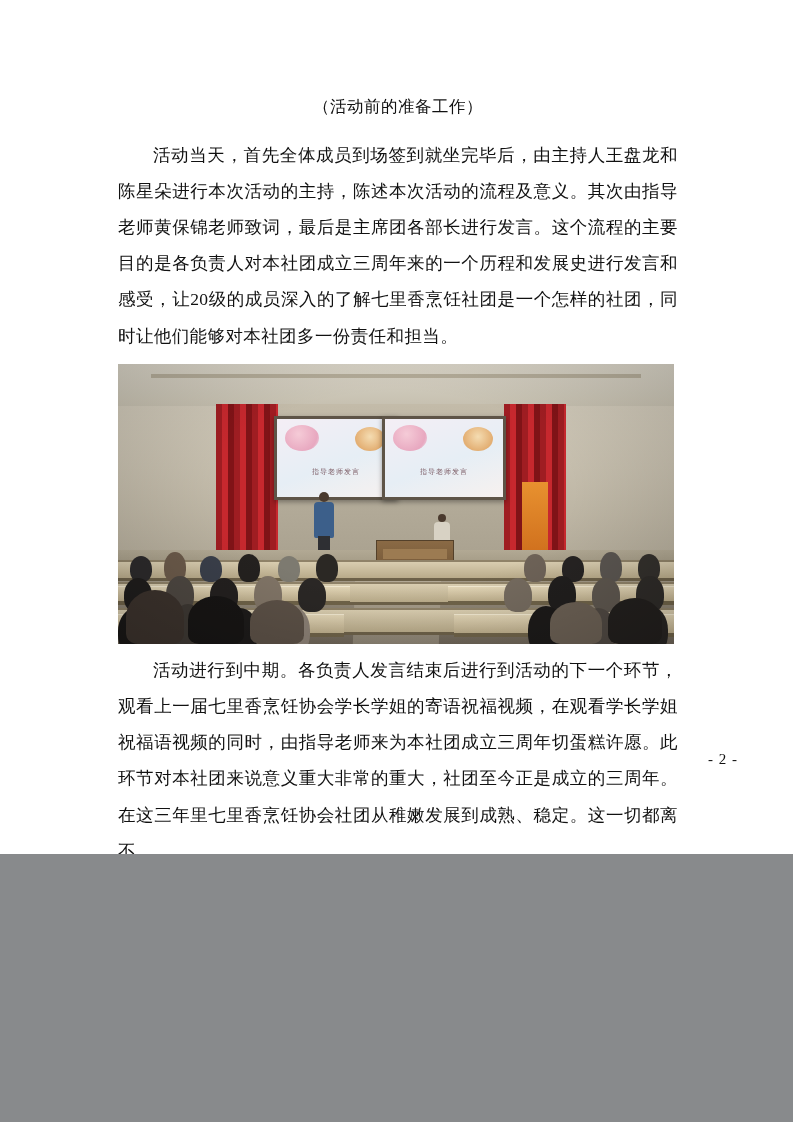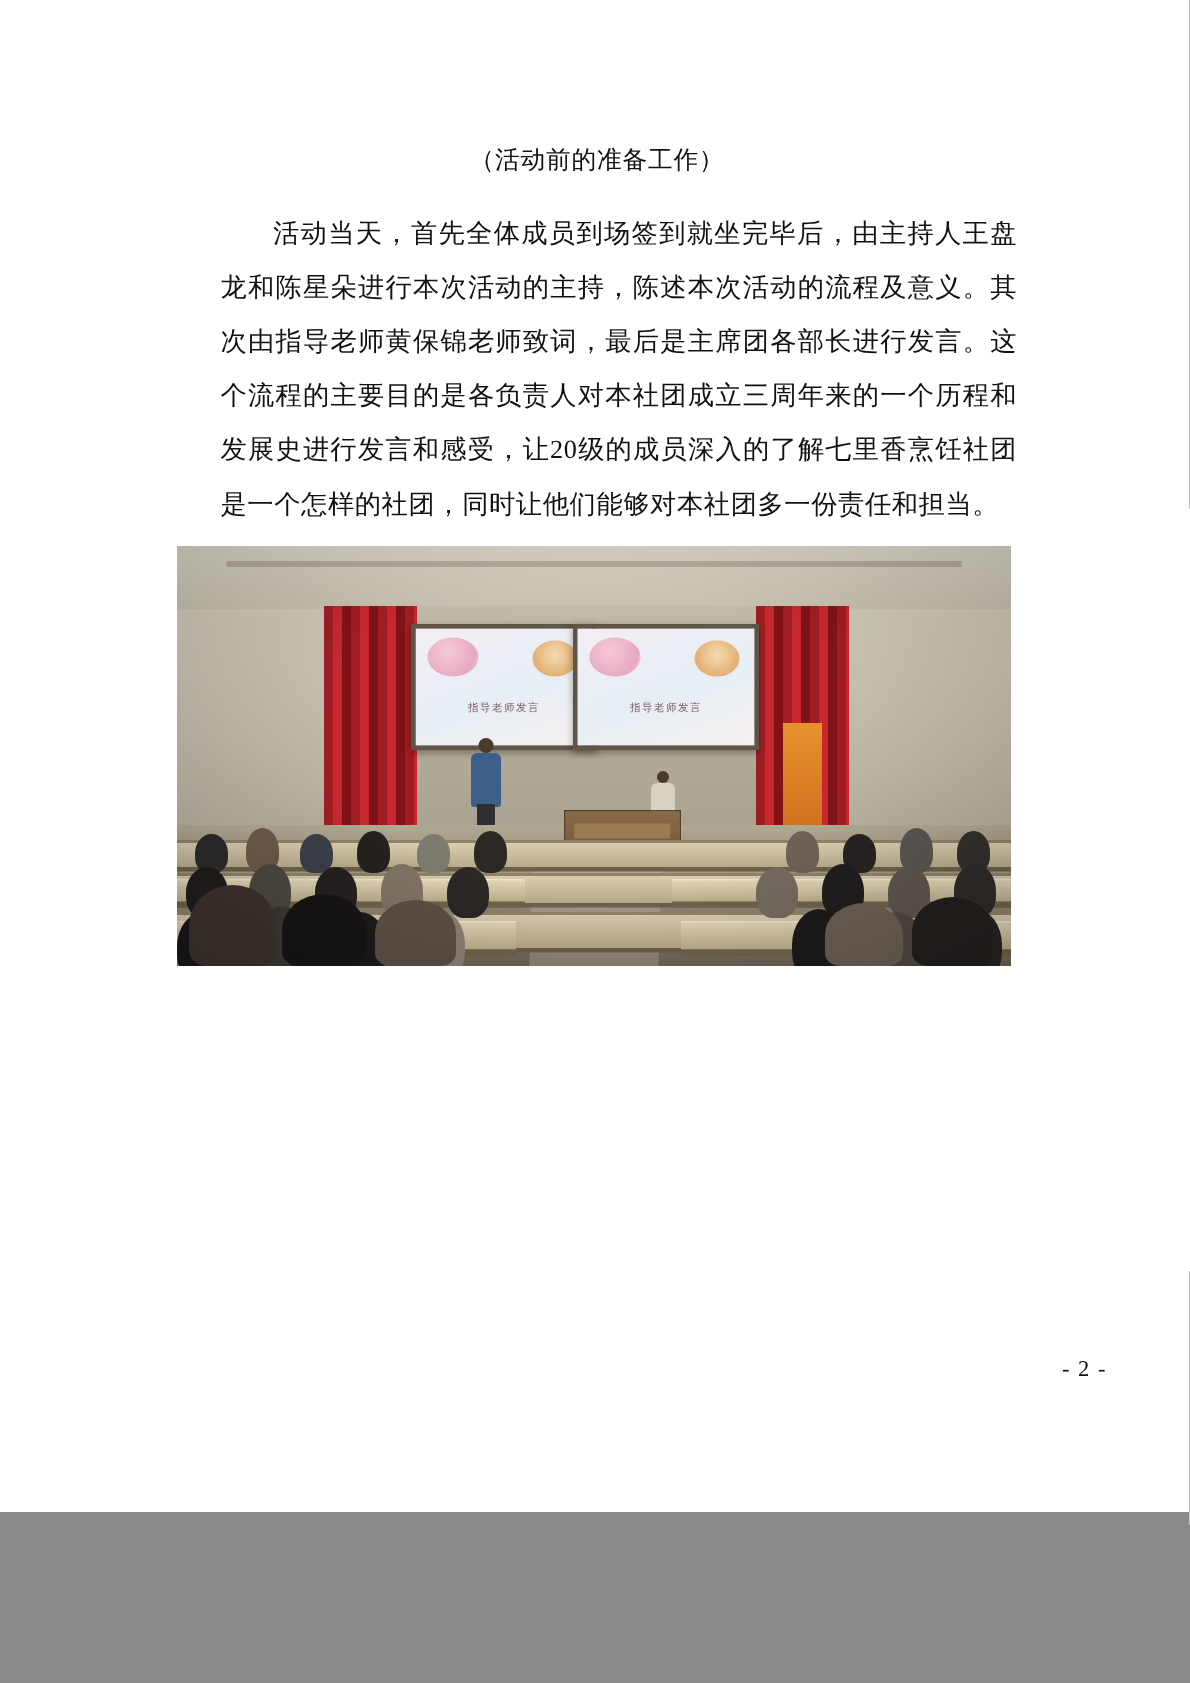--- a/index.html
+++ b/index.html
@@ -6,21 +6,21 @@
     margin: 0;
     padding: 0;
     background: #888a8c;
   }
   body {
     font-family: "Liberation Serif", "DejaVu Serif", serif;
   }
   .page {
     position: relative;
     width: 793px;
-    height: 1008px;
+    height: 854px;
     background: #ffffff;
     margin: 0 auto;
     box-sizing: border-box;
     overflow: hidden;
   }
   .content {
     position: absolute;
     left: 118px;
     top: 92px;
     width: 560px;
@@ -34,21 +34,21 @@
   }
   .para {
     font-size: 17.5px;
     line-height: 2.07;
     color: #111;
     text-align: justify;
     text-justify: inter-ideograph;
     text-indent: 2em;
     letter-spacing: 0.4px;
   }
-  .para-1 { margin-top: 14px; margin-left: 29px; }
+  .para-1 { margin-top: 14px; }
   .photo-wrap {
     margin-top: 10px;
     width: 556px;
     height: 280px;
     overflow: hidden;
     position: relative;
     background: #4a4236;
   }
   .caption-2 { margin-top: 8px; }
   .para-2 { margin-top: 8px; }
@@ -260,16 +260,17 @@
         <div class="personblob" style="left:70px;top:232px;width:56px;height:48px;background:#171514;border-radius:50% 50% 20% 20%;"></div>
         <div class="personblob" style="left:132px;top:236px;width:54px;height:44px;background:#5b5046;border-radius:50% 50% 20% 20%;"></div>
         <div class="personblob" style="right:12px;top:234px;width:54px;height:46px;background:#221f1d;border-radius:50% 50% 20% 20%;"></div>
         <div class="personblob" style="right:72px;top:238px;width:52px;height:42px;background:#6a5f53;border-radius:50% 50% 20% 20%;"></div>
 
         <div class="photo-vignette"></div>
       </div>
     </div>
 
 
+    <div class="para para-2">活动进行到中期。各负责人发言结束后进行到活动的下一个环节，观看上一届七里香烹饪协会学长学姐的寄语祝福视频，在观看学长学姐祝福语视频的同时，由指导老师来为本社团成立三周年切蛋糕许愿。此环节对本社团来说意义重大非常的重大，社团至今正是成立的三周年。在这三年里七里香烹饪协会社团从稚嫩发展到成熟、稳定。这一切都离不</div>
   </div>
 
   <div class="pagenum">- 2 -</div>
 </div>
 
 </body></html>

